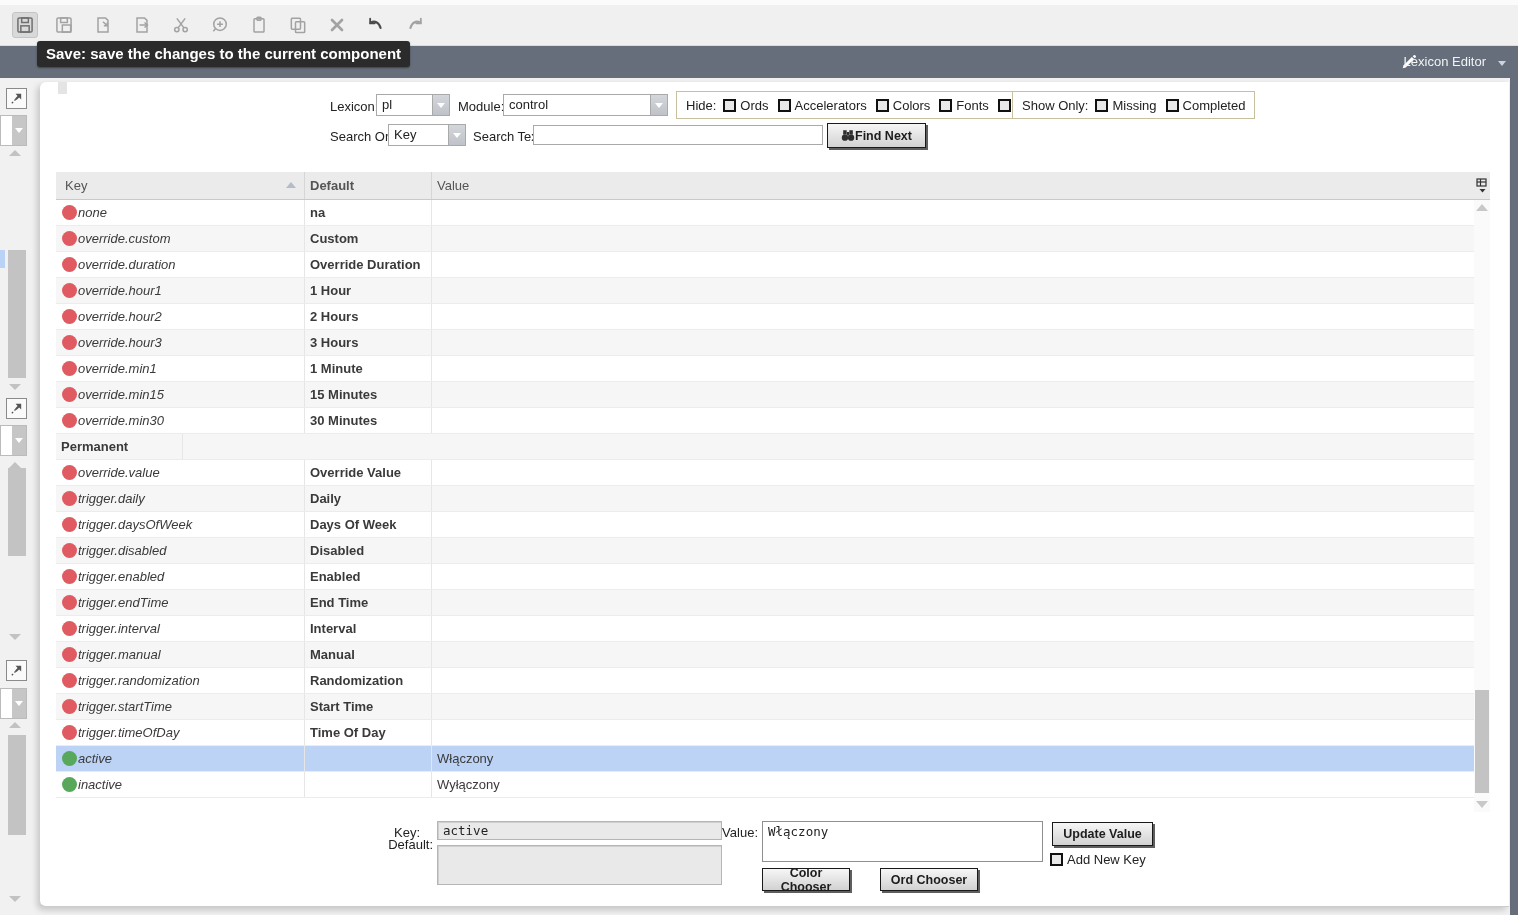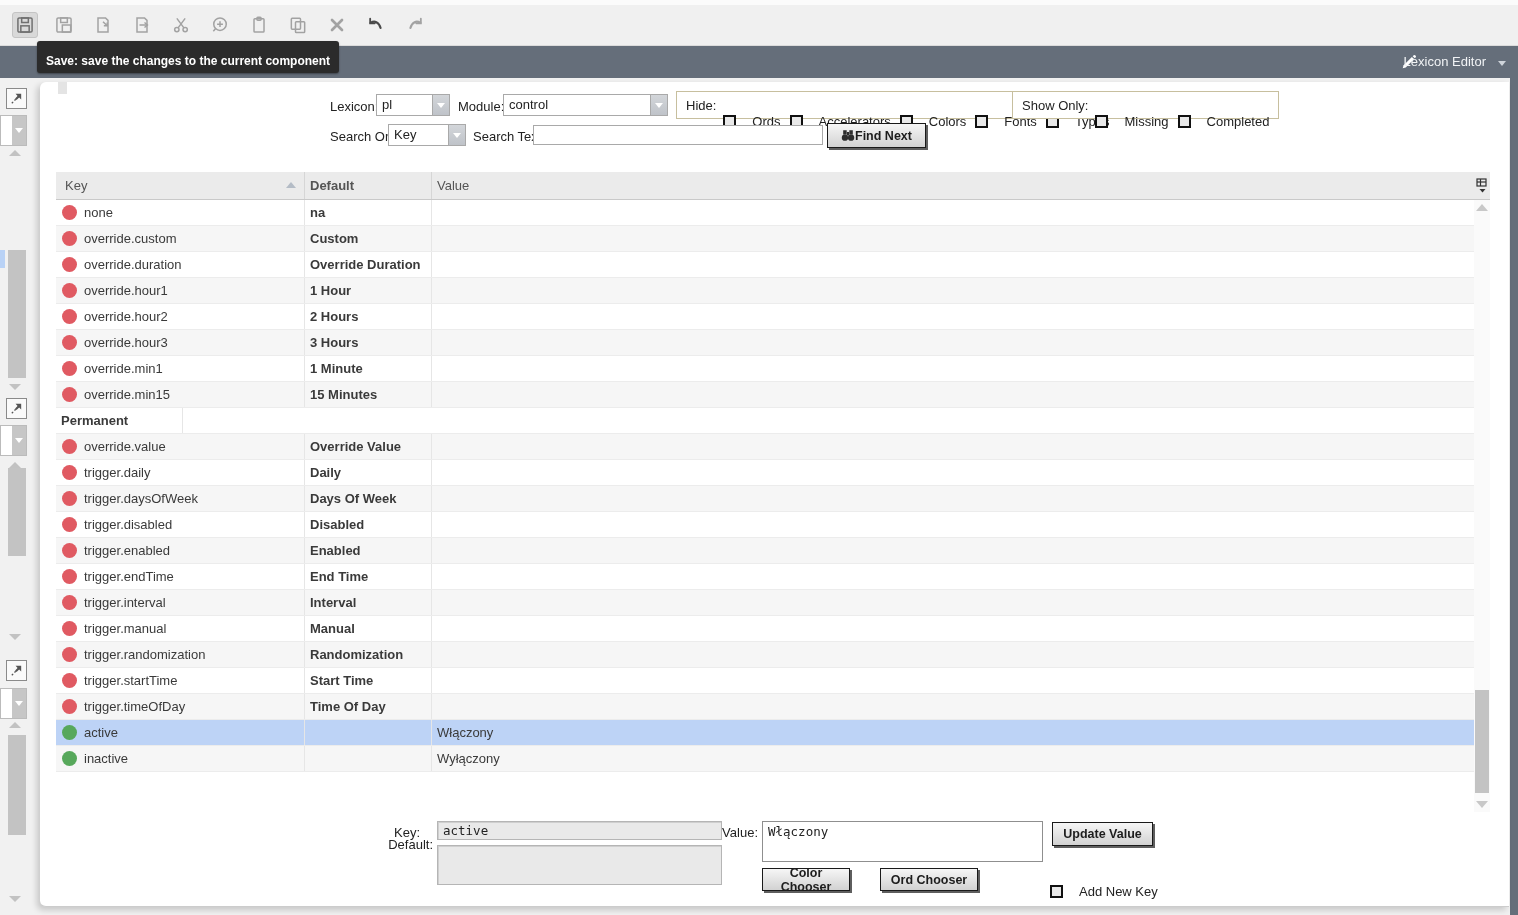--- a/index.html
+++ b/index.html
@@ -6,21 +6,21 @@
   body { font-family:"Liberation Sans", sans-serif; background:#fff; }
   #app { position:relative; width:1518px; height:915px; background:#f1f1f1; overflow:hidden; font-size:13px; color:#333; }
 
   
   .topstrip { position:absolute; top:0; left:0; right:0; height:5px; background:#fbfbfb; }
   .toolbar { position:absolute; top:5px; left:0; right:0; height:41px; background:#f0f0f0; border-bottom:1px solid #dcdcdc; display:flex; align-items:center; padding-left:12px; gap:13px; }
   .tool { width:26px; height:26px; display:flex; align-items:center; justify-content:center; color:#a2a2a2; }
   .tool.hl { background:#d9d9d9; border:1px solid #c4c4c4; border-radius:3px; color:#707070; }
   .tool svg { width:20px; height:20px; }
   .tool.dark { color:#4a4a4a; }
-  .tooltip { position:absolute; top:41px; left:37px; background:#2b2b2b; color:#fff; font-size:12px; font-weight:bold; padding:13px 9px 5px; border-radius:3px; z-index:40; white-space:nowrap; box-shadow:0 1px 2px rgba(0,0,0,.4); }
+  .tooltip { position:absolute; top:41px; left:37px; background:#2b2b2b; color:#fff; font-size:15px; font-weight:bold; padding:4px 9px 5px; border-radius:3px; z-index:40; white-space:nowrap; box-shadow:0 1px 2px rgba(0,0,0,.4); }
 
   
   .headerbar { position:absolute; top:46px; left:0; right:0; height:32px; background:#656e7a; }
   .headerbar .pencil { position:absolute; right:100px; top:7px; width:18px; height:18px; }
   .headerbar .title { position:absolute; right:32px; top:8px; color:#f1f3f5; font-size:13px; }
   .headerbar .caret { position:absolute; right:12px; top:15px; width:0; height:0; border-left:4px solid transparent; border-right:4px solid transparent; border-top:5px solid #cfd4da; }
   .right-edge { position:absolute; top:78px; right:0; width:8px; height:837px; background:#656e7a; }
 
   
   .dock { position:absolute; left:0; top:78px; width:40px; height:837px; }
@@ -39,37 +39,37 @@
   .panel { position:absolute; left:40px; top:82px; width:1469px; height:825px; background:#fff; border-radius:6px 0 0 6px; box-shadow:-3px 3px 6px rgba(0,0,0,.18); border-bottom:1px solid #ccc; }
   .notch { position:absolute; left:18px; top:0; width:9px; height:12px; background:#e4e4e4; }
 
   
   .flabel { position:absolute; font-size:13px; color:#222; white-space:nowrap; }
   .combo { position:absolute; height:22px; background:#fff; border:1px solid #a9a9a9; display:flex; }
   .combo .ctext { flex:1; font-size:13px; padding:2px 5px; color:#222; overflow:hidden; }
   .combo .cbtn { width:17px; background:linear-gradient(#d3d6da,#bfc3c9); border-left:1px solid #a9a9a9; display:flex; align-items:center; justify-content:center; }
   .fieldbox { position:absolute; height:28px; background:#fff; border:1px solid #c7bf9e; display:flex; align-items:center; padding:0 9px; gap:7px; white-space:nowrap; }
   .cb { display:inline-block; width:13px; height:13px; border:2px solid #111; background:#e9e9e9; flex:none; }
-  .cb-wrap { display:inline-flex; align-items:center; gap:16px;margin-top:32px; }
+  .cb-wrap { display:inline-flex; align-items:center; gap:4px; }
   .tinput { position:absolute; background:#fff; border:1px solid #a9a9a9; font-size:13px; padding:2px 5px; }
   .btn { background:linear-gradient(#f6f6f6,#d2d2d2); border:1px solid #1a1a1a; box-shadow:2px 2px 0 rgba(40,40,40,.75); font-weight:bold; font-size:12.5px; color:#1d1d1d; display:flex; align-items:center; justify-content:center; font-family:"Liberation Sans",sans-serif; }
 
   
   .tbl-head { position:absolute; left:16px; top:90px; width:1418px; height:28px; background:#ebebeb; border-bottom:1px solid #c9c9c9; display:flex; color:#555; }
   .hcell { padding:6px 0 0 5px; font-size:13px; position:relative; border-right:1px solid #d6d6d6; }
   .hcell.hkey { width:249px; padding-left:9px; }
   .hcell.hdef { width:127px;font-weight:bold; }
   .hcell.hval { width:1042px; border-right:none; }
   .sort-asc { position:absolute; right:8px; top:10px; width:0; height:0; border-left:5px solid transparent; border-right:5px solid transparent; border-bottom:6px solid #b4bcc6; }
   .tbody { position:absolute; left:16px; top:118px; width:1418px; height:598px; }
   .trow { display:flex; height:26px; border-bottom:1px solid #ececec; background:#fff; }
   .trow:nth-child(even) { background:#f6f6f6; }
   .trow.sel { background:#bdd3f6; }
   .trow .c { font-size:13px; color:#3a3a3a; padding-top:5px; overflow:hidden; white-space:nowrap; border-right:1px solid #e6e6e6; }
-  .trow .key { width:249px; display:flex; align-items:center; padding:0 0 0 6px; gap:7px; }
+  .trow .key { width:249px; display:flex; align-items:center; padding:0 0 0 6px; gap:1px;font-style:italic; }
   .trow .def { width:127px; padding-left:5px;font-weight:bold; }
   .trow .val { width:1042px; padding-left:5px; border-right:none; }
   .dot { width:15px; height:15px; border-radius:50%; flex:none; }
   .dot.red { background:#e05a62; }
   .dot.green { background:#57a85b; }
 
   
   .corner-btn { position:absolute; left:1434px; top:90px; width:16px; height:28px; background:#ebebeb; border-bottom:1px solid #c9c9c9; display:flex; align-items:center; justify-content:center; }
   .vscroll { position:absolute; left:1434px; top:118px; width:16px; height:612px; background:#fafafa; }
   .vscroll .up { position:absolute; left:2px; top:4px; width:0;height:0; border-left:6px solid transparent;border-right:6px solid transparent;border-bottom:7px solid #c8c8c8; }
@@ -378,20 +378,28 @@
         </div>
         <div class="trow">
           <div class="c key">
             <span class="dot red"></span>
             <span>override.min15</span>
           </div>
           <div class="c def">15 Minutes</div>
           <div class="c val"></div>
         </div>
         <div class="trow">
+          <div class="c key">
+            <span class="dot red"></span>
+            <span>override.min30</span>
+          </div>
+          <div class="c def">30 Minutes</div>
+          <div class="c val"></div>
+        </div>
+        <div class="trow">
           <div class="c def">Permanent</div>
           <div class="c val"></div>
         </div>
         <div class="trow">
           <div class="c key">
             <span class="dot red"></span>
             <span>override.value</span>
           </div>
           <div class="c def">Override Value</div>
           <div class="c val"></div>

